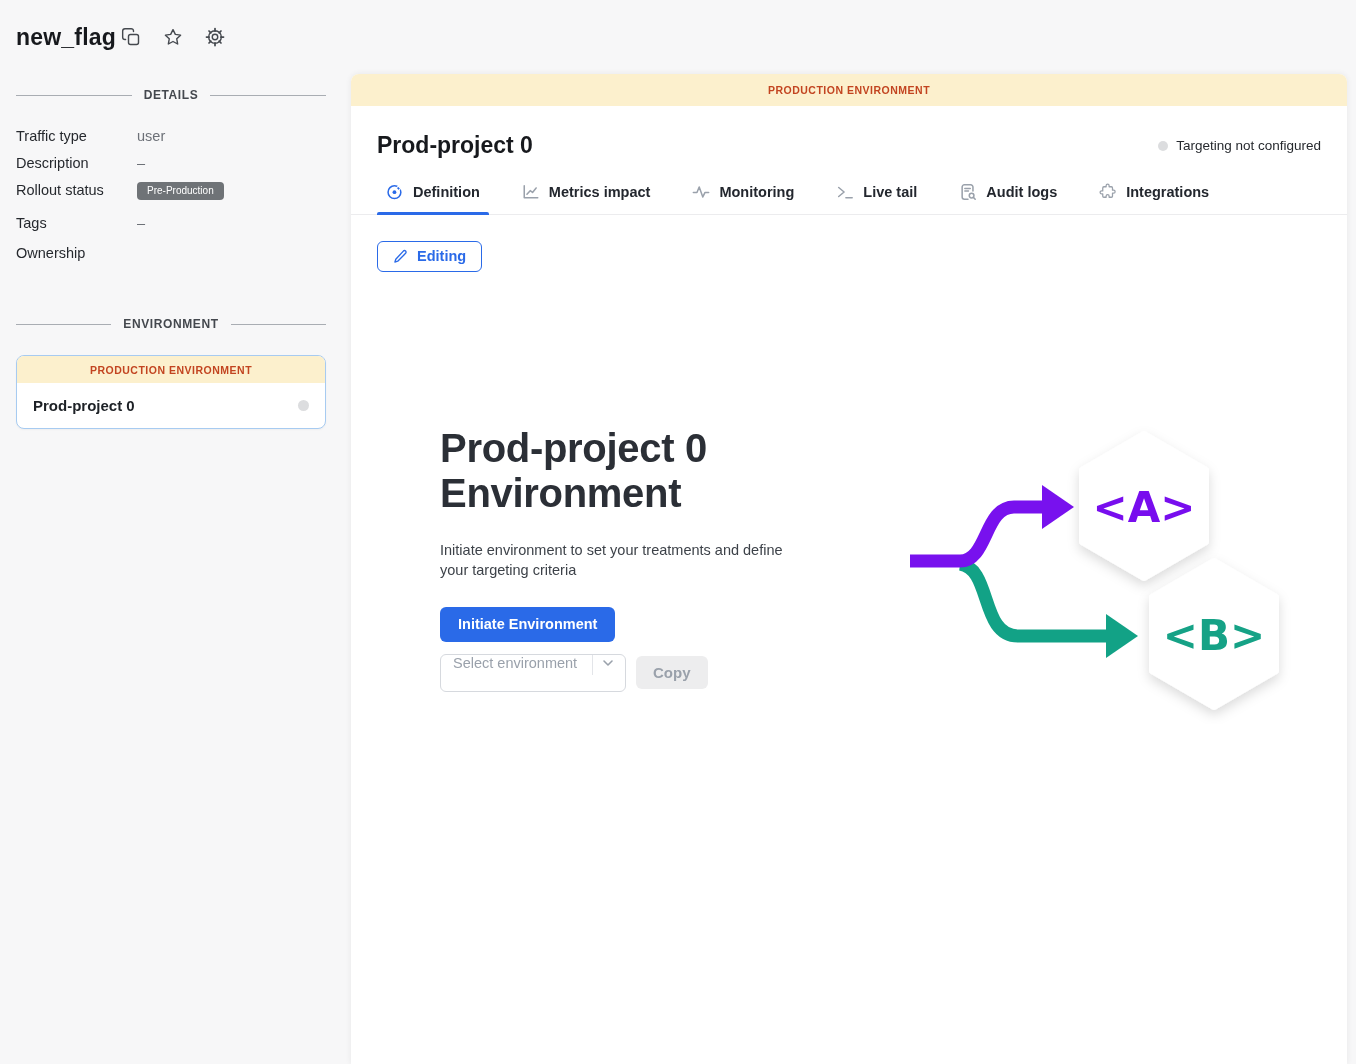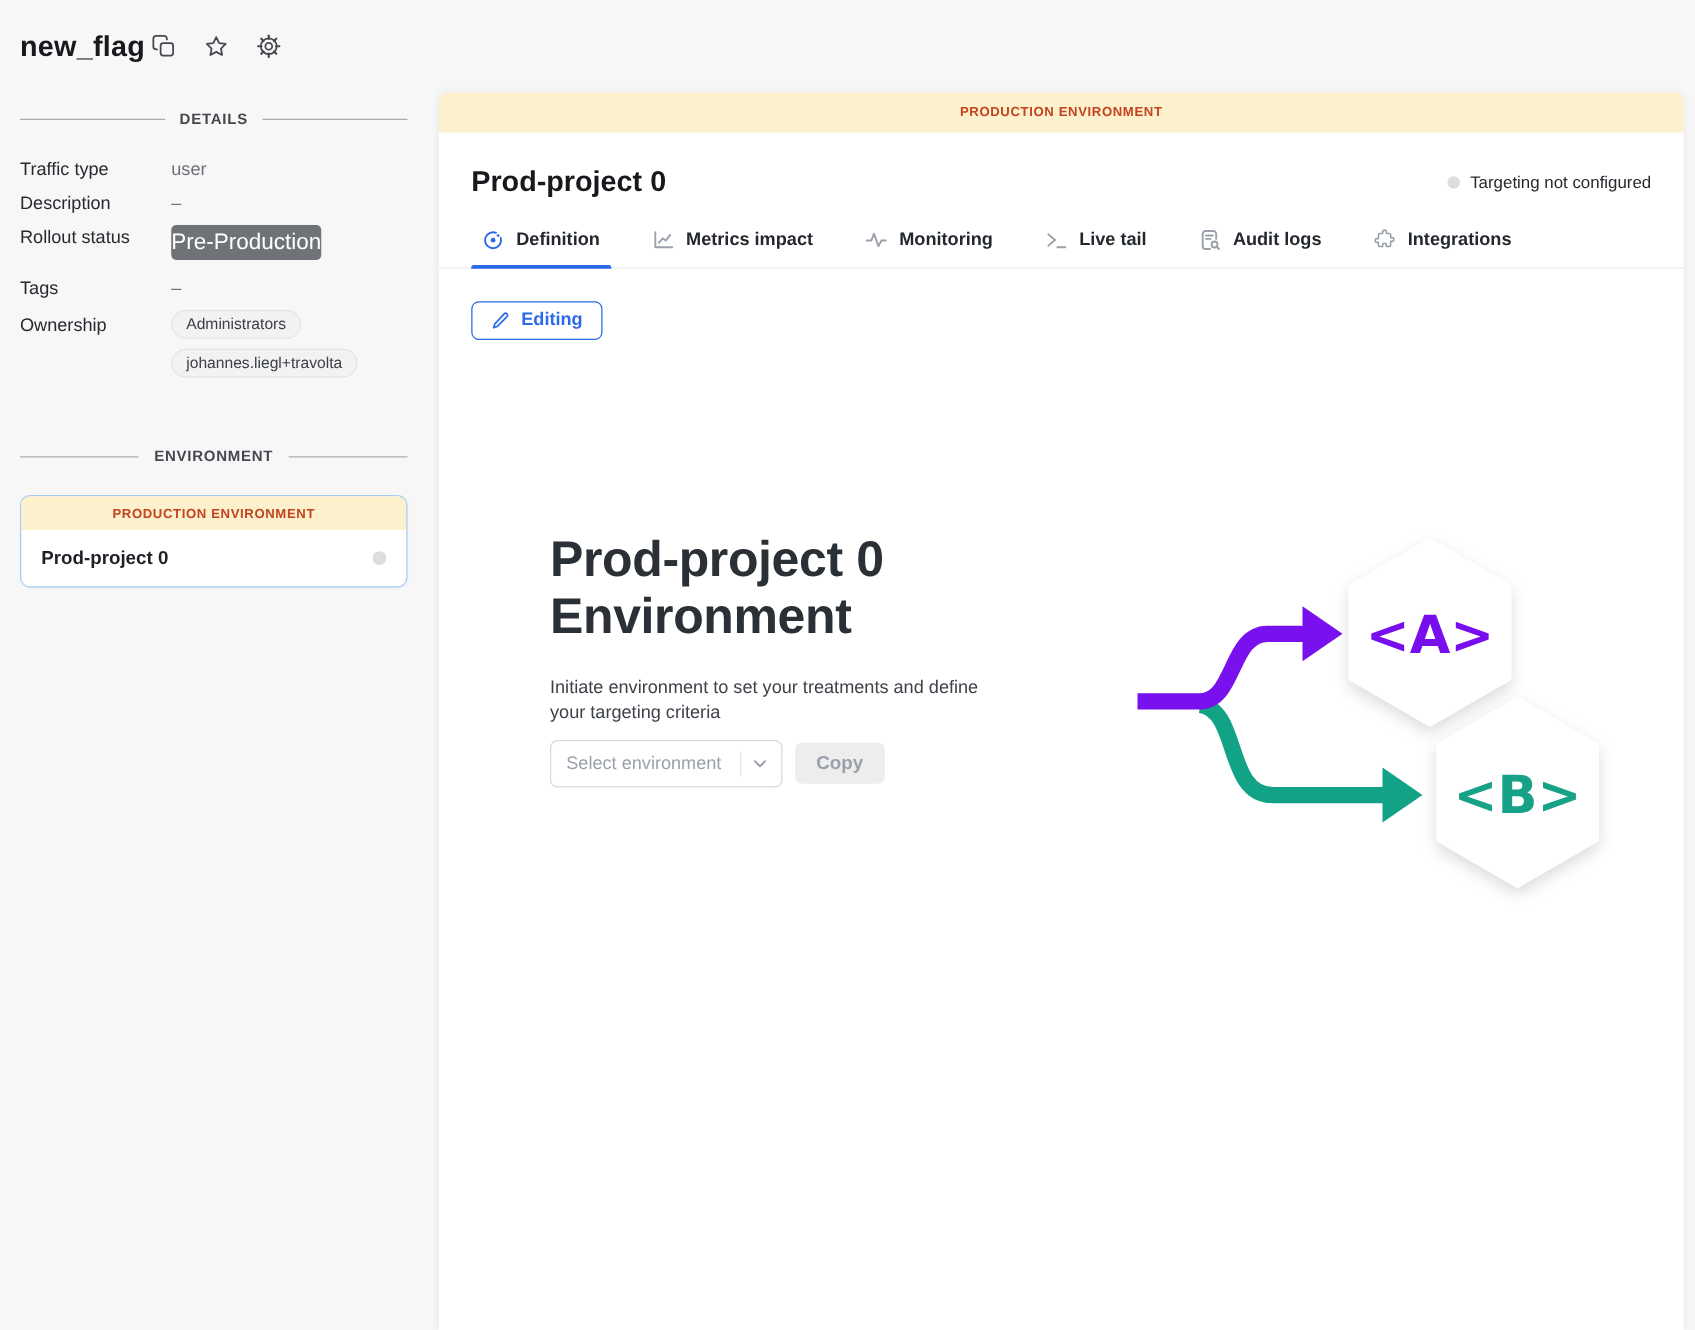--- a/index.html
+++ b/index.html
@@ -26,21 +26,21 @@
     display:flex; flex-direction:column;
   }
 
   
   .section-head { display:flex; align-items:center; gap:12px; }
   .section-head .line { flex:1; height:1px; background:#a9adb3; }
   .section-head .txt { font-size:12px; font-weight:bold; letter-spacing:.6px; color:#44484e; }
   .details-grid { margin-top:24px; display:grid; grid-template-columns:113px 1fr; column-gap:8px; row-gap:9px; align-items:start; }
   .d-label { font-size:14.5px; color:#26292e; padding-top:2px; }
   .d-value { font-size:14.5px; color:#6d7178; padding-top:2px; }
-  .badge-gray { display:inline-block; background:#6f7377; color:#fff; font-size:18px; padding:3px 0 4px; border-radius:4px; }
+  .badge-gray { display:inline-block; background:#6f7377; color:#fff; font-size:10px; padding:3px 10px 4px; border-radius:4px; }
   .pills { display:flex; flex-direction:column; align-items:flex-start; gap:8px; }
   .pill { background:#f2f2f3; border:1px solid #e3e4e6; border-radius:12px; font-size:12.5px; color:#3c4046; padding:3px 11px 4px; }
 
   .env-section { margin-top:56px; }
   .env-card { margin-top:24px; background:#fff; border:1px solid #e6e7e9; border-radius:8px; overflow:hidden; box-shadow:0 1px 2px rgba(0,0,0,.04); cursor:pointer; }
   .env-card.selected { border:1px solid #a7cbf1; }
   .env-banner { height:27px; background:#fcf0cd; display:flex; align-items:center; justify-content:center; }
   .env-banner span, .prod-banner span { font-size:10.5px; font-weight:bold; letter-spacing:.5px; color:#c24420; }
   .env-row { display:flex; align-items:center; padding:14px 16px; }
   .env-name { font-size:15px; font-weight:bold; color:#1d2126; }
@@ -63,21 +63,21 @@
   .editing-btn { display:inline-flex; align-items:center; gap:9px; border:1px solid #2a6ae8; background:#fff; color:#2a6ae8; font-size:14.5px; font-weight:bold; border-radius:6px; padding:6px 15px 7px; cursor:pointer; font-family:inherit; }
   .editing-btn svg { width:15px; height:15px; stroke:#2a6ae8; fill:none; stroke-width:1.8; stroke-linecap:round; stroke-linejoin:round; }
 
   .hero { display:flex; align-items:flex-start; padding-left:89px; margin-top:128px; }
   .hero-left { width:420px; flex:0 0 420px; }
   .hero-title { font-size:40px; line-height:1.13; font-weight:bold; color:#2b2f36; max-width:345px; letter-spacing:-.3px; }
   .hero-desc { margin-top:25px; font-size:14.5px; line-height:1.32; color:#3d4249; max-width:372px; }
   .initiate-btn { margin-top:27px; background:#2a6ae8; border:none; color:#fff; font-size:14.5px; font-weight:bold; border-radius:6px; padding:9px 18px 10px; cursor:pointer; font-family:inherit; }
   .copy-from { margin-top:33px; font-size:15px; font-weight:bold; color:#1d2126; }
   .copy-row { margin-top:12px; display:flex; align-items:center; gap:10px; }
-  .select-box { width:186px; height:38px; border:1px solid #d6d9de; border-radius:6px; background:#fff; display:flex; align-items:center; padding:0 9px 0 12px; cursor:pointer; }
+  .select-box { width:186px; height:38px; border:1px solid #d6d9de; border-radius:6px; background:#fff; display:flex; padding:0 9px 0 12px; cursor:pointer; }
   .select-placeholder { flex:1; font-size:14.5px; color:#9aa1ab; }
   .select-box .vline { width:1px; height:20px; background:#e3e5e9; margin-right:7px; }
   .select-box svg { width:16px; height:16px; stroke:#9aa1ab; fill:none; stroke-width:2; stroke-linecap:round; stroke-linejoin:round; }
   .copy-btn { height:33px; background:#ededee; border:none; border-radius:6px; color:#9aa1ab; font-size:15px; font-weight:bold; padding:0 17px; font-family:inherit; cursor:default; }
 
   .hero-art { margin-left:42px; margin-top:-2px; }
 </style>
 </head>
 <body>
 
@@ -122,24 +122,20 @@
       <div class="d-label">Description</div>
       <div class="d-value">–</div>
 
       <div class="d-label">Rollout status</div>
       <div><span class="badge-gray">Pre-Production</span></div>
 
       <div class="d-label" style="padding-top:6px;">Tags</div>
       <div class="d-value" style="padding-top:6px;">–</div>
 
       <div class="d-label" style="padding-top:5px;">Ownership</div>
-      <div class="pills">
-        <span class="pill">Administrators</span>
-        <span class="pill">johannes.liegl+travolta</span>
-      </div>
     </div>
 
     <div class="env-section">
       <div class="section-head">
         <span class="line"></span>
         <span class="txt">ENVIRONMENT</span>
         <span class="line"></span>
       </div>
 
       <div class="env-card selected">
@@ -221,20 +217,21 @@
           <path d="M13.8 2.8a2.1 2.1 0 0 1 3 3L6.3 16.3 2.5 17.5l1.2-3.8z"></path>
         </svg>
         <span>Editing</span>
       </button>
     </div>
 
     <div class="hero">
       <div class="hero-left">
         <div class="hero-title">Prod-project 0 Environment</div>
         <div class="hero-desc">Initiate environment to set your treatments and define your targeting criteria</div>
+        <button class="initiate-btn">Initiate Environment</button>
         <div class="copy-row">
           <div class="select-box">
             <span class="select-placeholder">Select environment</span>
             <span class="vline"></span>
             <svg viewBox="0 0 20 20">
                 <path d="M5 7.5l5 5 5-5"></path>
               </svg>
           </div>
           <button class="copy-btn">Copy</button>
         </div>

